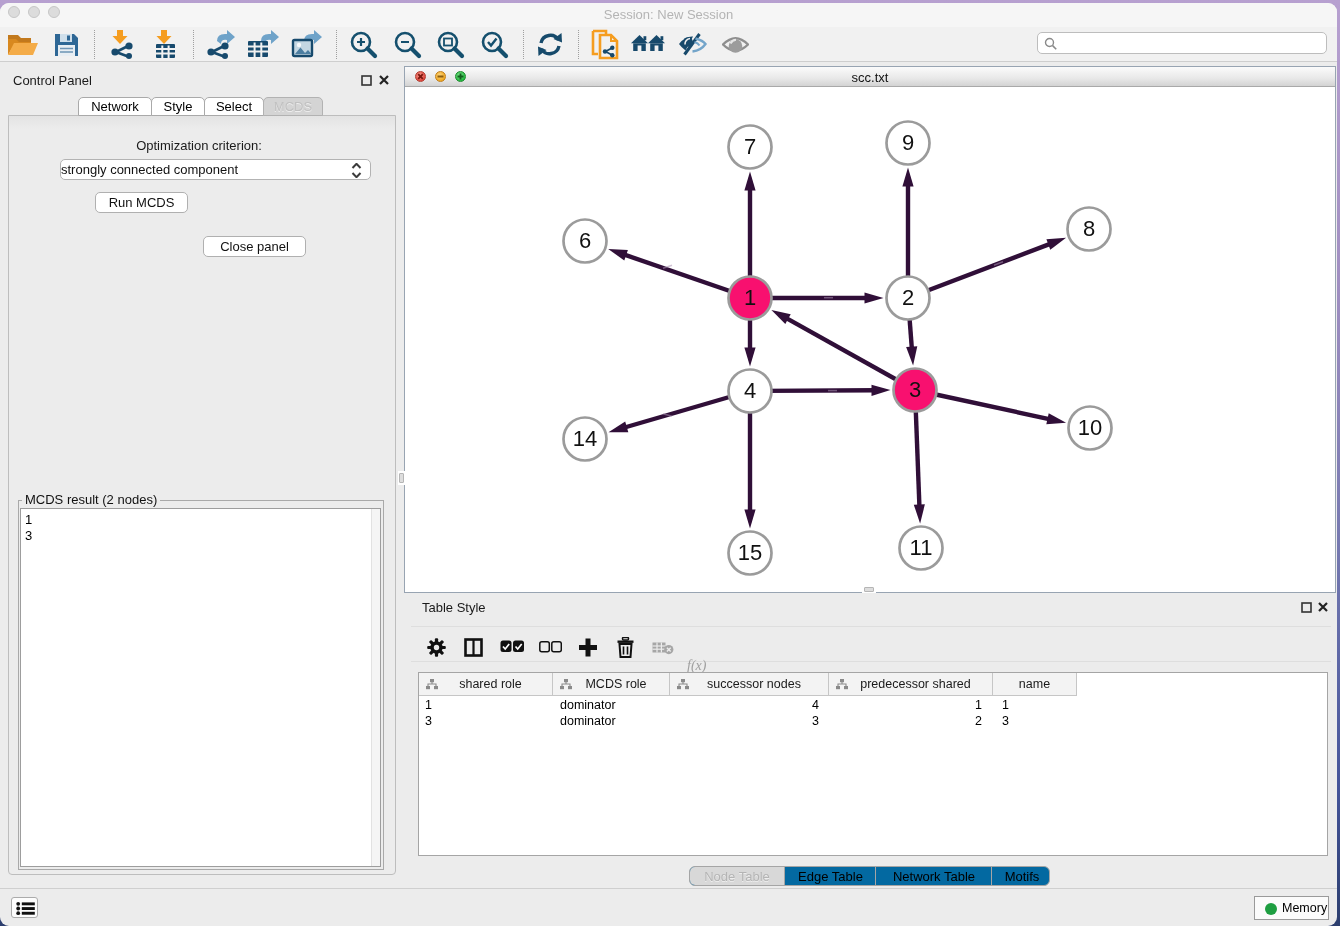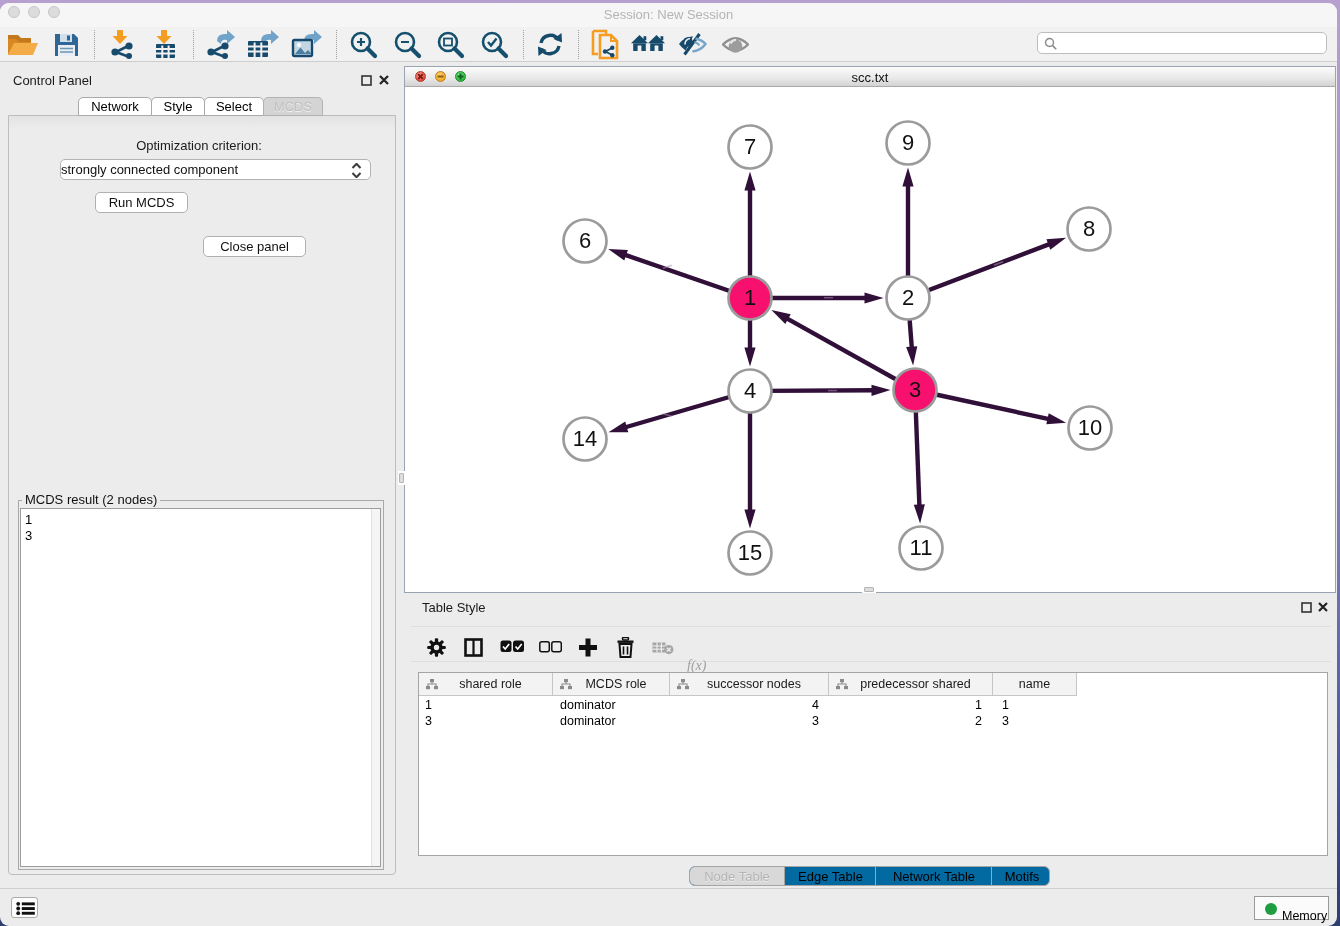--- a/index.html
+++ b/index.html
@@ -481,17 +481,17 @@
       <circle cx="2.2" cy="7.5" r="1.9" fill="#111"></circle>
           <rect x="5.8" y="6.1" width="13" height="2.9" fill="#111"></rect>
       <circle cx="2.2" cy="12.2" r="1.9" fill="#111"></circle>
           <rect x="5.8" y="10.8" width="13" height="2.9" fill="#111"></rect>
     </svg>
   </div>
   <div id="membtn">
     <svg style="left:10px; top:6px; position:absolute;" width="12" height="12" viewBox="0 0 12 12">
       <circle cx="6" cy="6" r="6" fill="#1e9e41"></circle>
     </svg>
-    <span style="position:absolute; left:27px; top:4px;margin-top:8px;">Memory</span>
+    <span style="position:absolute; left:27px; top:4px;">Memory</span>
   </div>
 
 </div>
   </div>
 
 </body></html>

